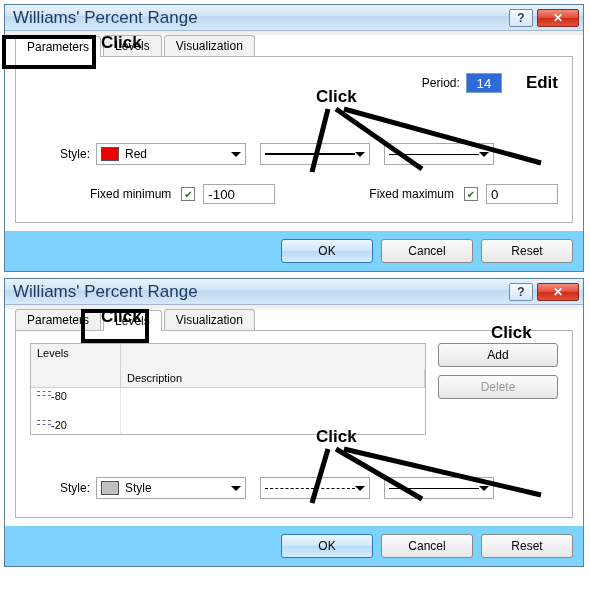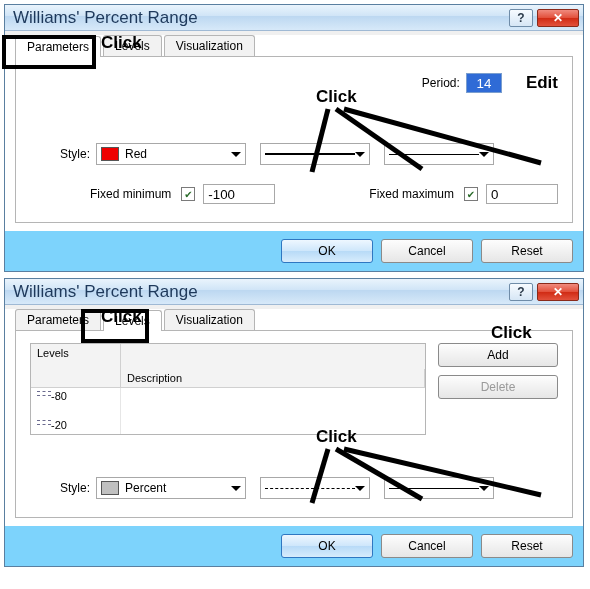--- a/index.html
+++ b/index.html
@@ -322,21 +322,21 @@
       <svg class="annot-lines" width="560" height="200">
         <path d="M312 118 L296 172" stroke="#000" stroke-width="5" fill="none"></path>
         <path d="M320 118 L406 168" stroke="#000" stroke-width="5" fill="none"></path>
         <path d="M328 118 L525 164" stroke="#000" stroke-width="5" fill="none"></path>
       </svg>
 
       <div class="row" style="margin-top:42px;">
         <span class="label" style="width:60px; text-align:right;">Style:</span>
         <div class="select color-select">
           <span class="color-swatch silver-sw"></span>
-          <span>Percent</span>
+          <span>Style</span>
           <span class="arrow"></span>
         </div>
         <div class="select linestyle-select">
           <span class="dashed"></span>
           <span class="arrow"></span>
         </div>
         <div class="select linestyle-select">
           <span class="line thin"></span>
           <span class="arrow"></span>
         </div>

